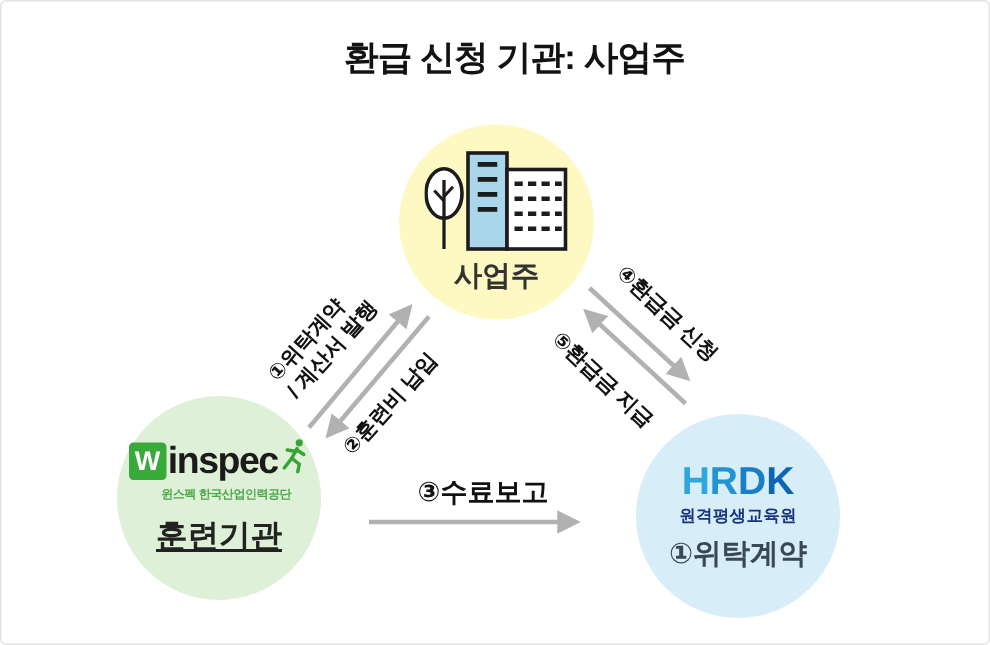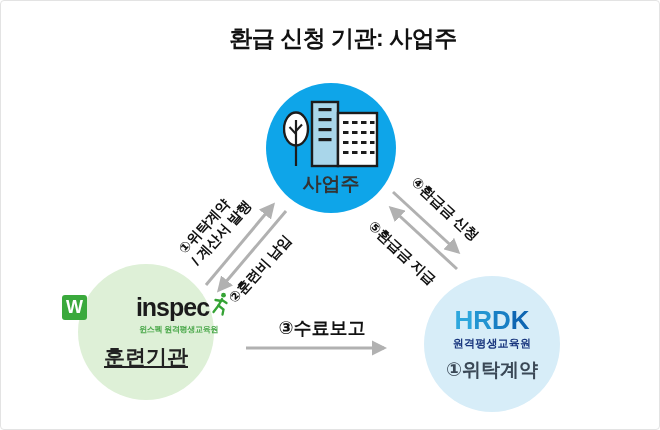--- a/index.html
+++ b/index.html
@@ -14,35 +14,35 @@
   }
   .title{
     position:absolute;top:22px;left:0;width:660px;text-align:center;
     font-size:23px;font-weight:800;color:#121212;letter-spacing:-0.5px;padding-left:12px;
   }
   .circle{
     position:absolute;border-radius:50%;
     display:flex;flex-direction:column;align-items:center;justify-content:center;
     box-sizing:border-box;
   }
-  #employer-circle{left:265px;top:82px;width:130px;height:130px;background:#0ea5e9;}
+  #employer-circle{left:265px;top:82px;width:130px;height:130px;background:#fef9c3;}
   #training-circle{left:77px;top:263px;width:136px;height:136px;background:#def0d7;}
   #hrdk-circle{left:423px;top:275px;width:136px;height:136px;background:#d7edf8;}
 
   .employer-label{margin-top:3px;font-size:19px;font-weight:700;color:#333333;}
 
   
   .winspec{display:flex;flex-direction:column;align-items:center;}
   .winspec-row{display:flex;align-items:center;}
   .w-box{
     width:25px;height:25px;background:#3aa93c;border-radius:3px;
     display:flex;align-items:center;justify-content:center;
     color:#ffffff;font-weight:800;font-size:18px;
   }
-  .inspec{font-size:25px;font-weight:800;color:#1b1b1b;letter-spacing:-1px;margin-left:1px;padding-left:48px;}
+  .inspec{font-size:25px;font-weight:800;color:#1b1b1b;letter-spacing:-1px;margin-left:1px;}
   .runner{margin-left:1px;margin-top:-8px;}
   .winspec-sub{
     width:100%;text-align:right;padding-right:12px;box-sizing:border-box;
     font-size:8px;font-weight:700;color:#4aa84a;margin-top:2px;letter-spacing:-0.3px;
   }
   .training-label{margin-top:8px;font-size:21px;font-weight:700;color:#222222;text-decoration:underline;}
 
   
   .hrdk-logo{font-size:26px;font-weight:800;letter-spacing:0px;line-height:1;}
   .hl1{color:#2ea7dd;} .hl2{color:#2394d1;} .hl3{color:#187fc4;} .hl4{color:#0e66b2;}
@@ -133,21 +133,21 @@
           <circle cx="13.5" cy="3.2" r="2.4" fill="#35a335"></circle>
           <g stroke="#35a335" stroke-width="2.3" fill="none" stroke-linecap="round">
             <path d="M12,7 L8.5,13.5"></path>
             <path d="M12,8 L16.5,11"></path>
             <path d="M11.5,9 L5.5,8"></path>
             <path d="M8.5,13.5 L13.5,17.5 L12.5,22.5"></path>
             <path d="M8.5,13.5 L3.5,20"></path>
           </g>
         </svg>
       </div>
-      <div class="winspec-sub">윈스펙 원격평생교육원</div>
+      <div class="winspec-sub">윈스펙 한국산업인력공단</div>
     </div>
     <div class="training-label">훈련기관</div>
   </div>
 
   <div class="circle" id="hrdk-circle">
     <div class="hrdk-logo"><span class="hl1">H</span><span class="hl2">R</span><span class="hl3">D</span><span class="hl4">K</span></div>
     <div class="hrdk-sub">원격평생교육원</div>
     <div class="hrdk-label">
       <div>①위탁계약</div>
     </div>

